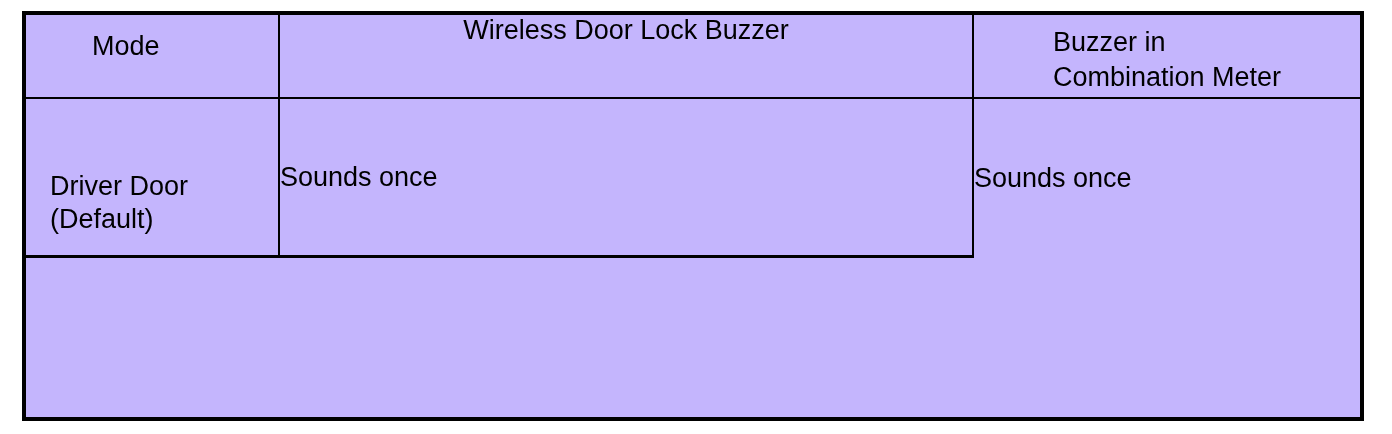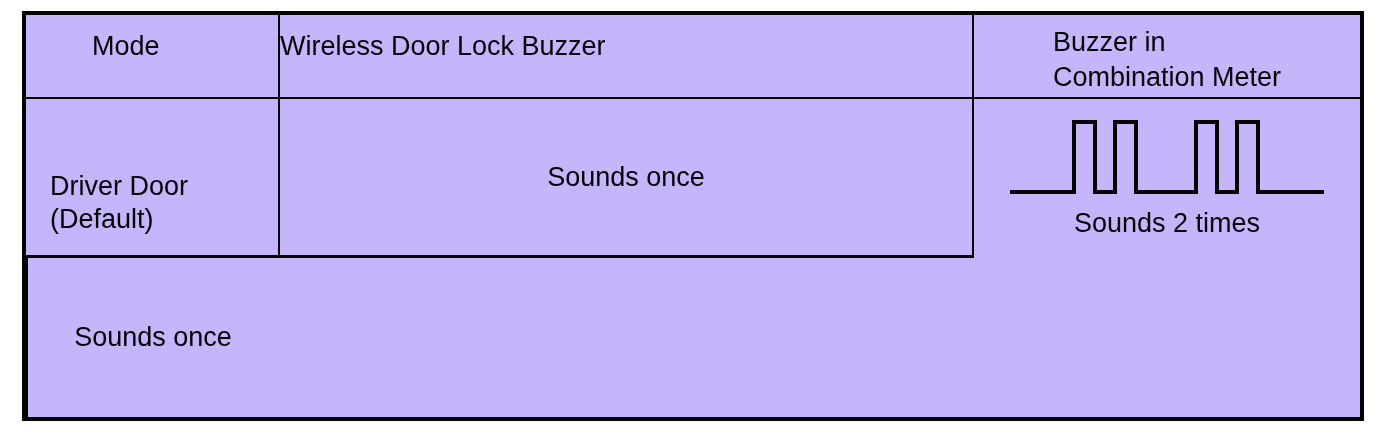--- a/index.html
+++ b/index.html
@@ -26,21 +26,21 @@
   .cell {
     box-sizing: border-box;
     font-size: 27px;
     overflow: hidden;
   }
   .bl  { border-left: 2px solid #000000; }
   .bb2 { border-bottom: 2px solid #000000; }
   .bb3 { border-bottom: 3px solid #000000; }
 
   .hdr1 { padding: 16px 0 0 66px; }
-  .hdr2 { text-align: left; padding-top: 16px; }
+  .hdr2 { text-align: center; padding-top: 0; }
   .hdr3 { display: flex; justify-content: center; align-items: flex-start; padding-top: 10px; }
   .hdr3 .block { text-align: left; line-height: 35px; white-space: pre-line; }
 
   .modecell {
     display: flex;
     flex-direction: column;
     justify-content: center;
     padding-left: 24px;
     line-height: 33px;
   }
@@ -53,21 +53,20 @@
     flex-direction: column;
     align-items: center;
     justify-content: center;
   }
   .wavecell svg { display: block; overflow: visible; }
   .wavecaption { margin-top: 14px; line-height: 30px; }
 
   .soundcell {
     display: flex;
     align-items: center;
-    justify-content: center;
   }
 </style>
 </head>
 <body>
 
 <div class="tbl">
 
   <div class="cell bb2 hdr1">
     <span>Mode</span>
   </div>
@@ -80,23 +79,17 @@
   </div>
 
   <div class="cell bb3 modecell">
     <span class="mlabel shift-a">Driver Door
 (Default)</span>
   </div>
   <div class="cell bl bb3 soundcell">
     <span>Sounds once</span>
   </div>
 
-  <div class="cell bl wavecell">
-    <svg xmlns="http://www.w3.org/2000/svg" viewBox="0 0 318 74" width="318" height="74">
-        <path d="M 2 72 H 66 V 2 H 87 V 72 H 107 V 2 H 128 V 72 H 188 V 2 H 209 V 72 H 229 V 2 H 250 V 72 H 316" fill="none" stroke="#000000" stroke-width="4" stroke-linejoin="miter"></path>
-      </svg>
-    <span class="wavecaption">Sounds 2 times</span>
-  </div>
   <div class="cell bl soundcell">
     <span>Sounds once</span>
   </div>
 
 </div>
 
 </body></html>

